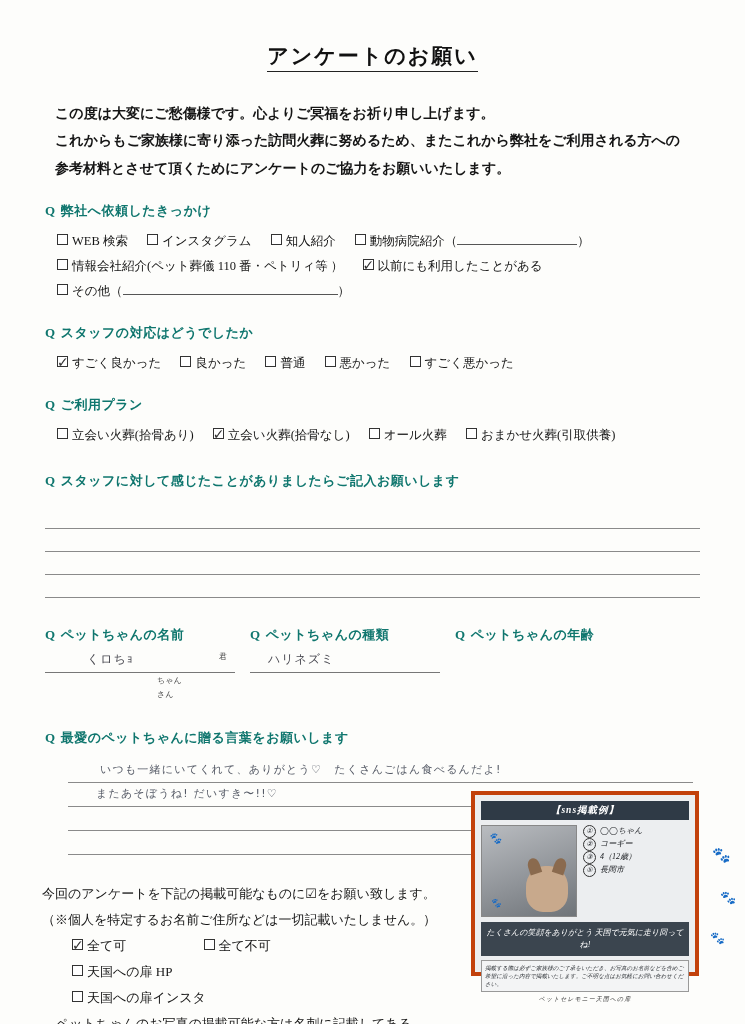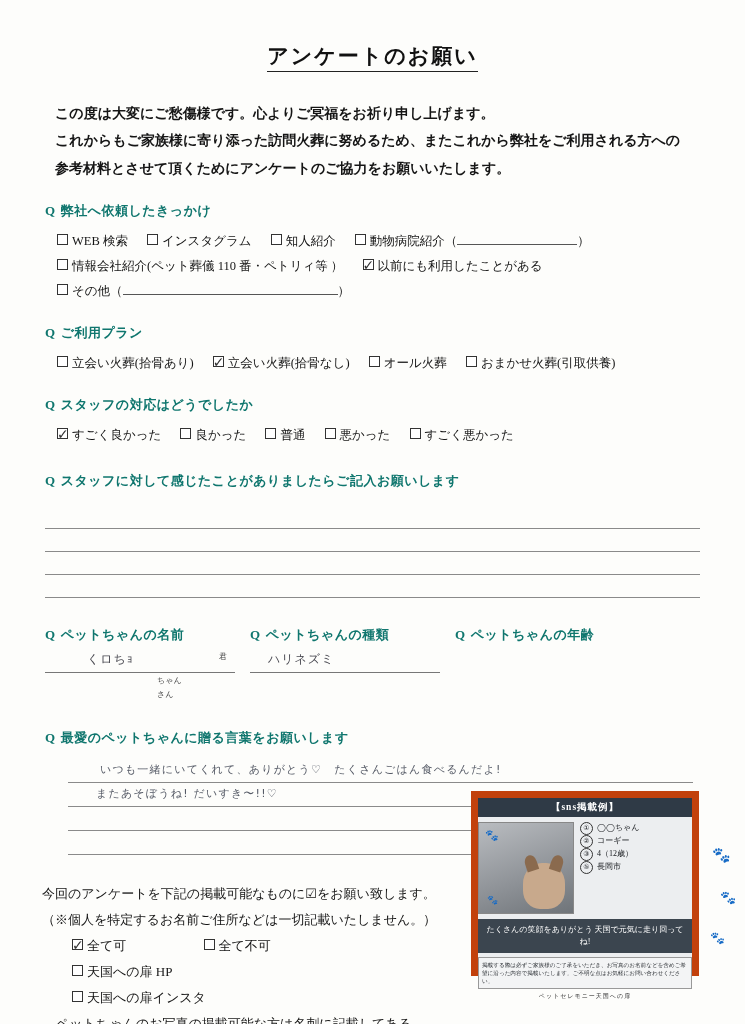--- a/index.html
+++ b/index.html
@@ -161,23 +161,25 @@
     width: 420px;
   }
   .bottom .indent { margin-left: 14px; }
   .bottom .opt-line { margin-left: 30px; }
   .sns-card {
     position: absolute;
     right: 46px;
     bottom: 48px;
     width: 228px;
     height: 185px;
-    border: 7px solid #c2410c;
+    border: 4px solid #c2410c;
     background: #eceef0;
     box-sizing: border-box;
+    padding: 6px;
+    font-style: italic;
   }
   .sns-head {
     text-align: center;
     font-size: 9.5px;
     font-weight: bold;
     background: #2f3a46;
     color: #fff;
     padding: 3px 0;
     letter-spacing: 1px;
   }
@@ -304,37 +306,37 @@
         <span class="opt"><span class="box"></span><span>情報会社紹介(ペット葬儀 110 番・ペトリィ等 ）</span></span>
         <span class="opt"><span class="box checked"></span><span>以前にも利用したことがある</span></span>
       </div>
       <div style="white-space:nowrap;">
         <span class="opt"><span class="box"></span><span>その他（</span><span class="blank-line" style="width:215px;"></span><span>）</span></span>
       </div>
     </div>
   </div>
 
   <div class="q-block">
-    <div class="q-label"><span class="qmark">Q</span><span>ご利用プラン</span></div>
-    <div class="opts">
-      <span class="opt"><span class="box"></span><span>立会い火葬(拾骨あり)</span></span>
-      <span class="opt"><span class="box checked"></span><span>立会い火葬(拾骨なし)</span></span>
-      <span class="opt"><span class="box"></span><span>オール火葬</span></span>
-      <span class="opt"><span class="box"></span><span>おまかせ火葬(引取供養)</span></span>
-    </div>
-  </div>
-
-  <div class="q-block">
     <div class="q-label"><span class="qmark">Q</span><span>スタッフの対応はどうでしたか</span></div>
     <div class="opts">
       <span class="opt"><span class="box checked"></span><span>すごく良かった</span></span>
       <span class="opt"><span class="box"></span><span>良かった</span></span>
       <span class="opt"><span class="box"></span><span>普通</span></span>
       <span class="opt"><span class="box"></span><span>悪かった</span></span>
       <span class="opt"><span class="box"></span><span>すごく悪かった</span></span>
+    </div>
+  </div>
+
+  <div class="q-block">
+    <div class="q-label"><span class="qmark">Q</span><span>ご利用プラン</span></div>
+    <div class="opts">
+      <span class="opt"><span class="box"></span><span>立会い火葬(拾骨あり)</span></span>
+      <span class="opt"><span class="box checked"></span><span>立会い火葬(拾骨なし)</span></span>
+      <span class="opt"><span class="box"></span><span>オール火葬</span></span>
+      <span class="opt"><span class="box"></span><span>おまかせ火葬(引取供養)</span></span>
     </div>
   </div>
 
   <div class="q-block" style="margin-top:24px;">
     <div class="q-label"><span class="qmark">Q</span><span>スタッフに対して感じたことがありましたらご記入お願いします</span></div>
   </div>
   <div class="ruled">
     <div class="line"></div>
     <div class="line"></div>
     <div class="line"></div>

